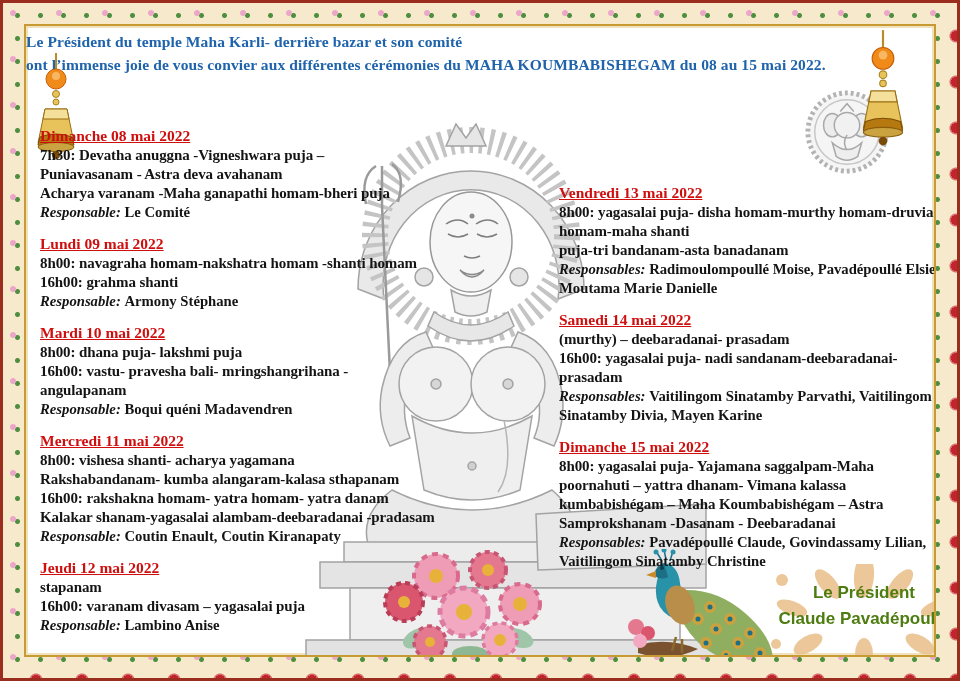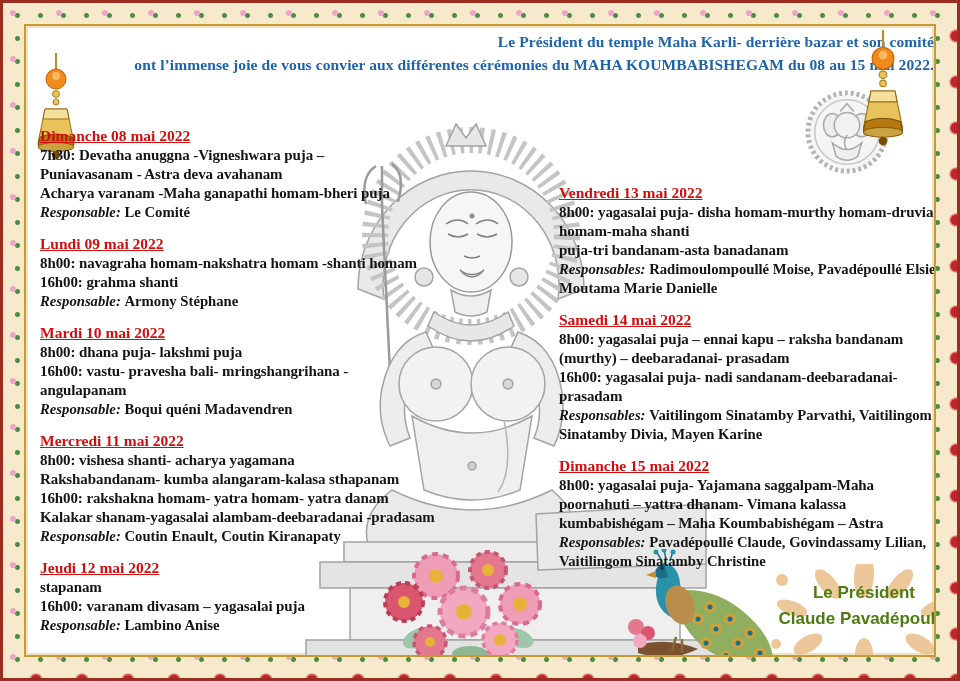--- a/index.html
+++ b/index.html
@@ -14,21 +14,21 @@
       radial-gradient(circle, #4d8f3f 0 2px, rgba(0,0,0,0) 3px);
     background-size:46px 46px,46px 46px,23px 23px;
     background-position:10px 10px,33px 33px,3px 1px;
     overflow:hidden;
   }
   .content{
     position:absolute;inset:21px;background:#ffffff;
     border:2px solid #c89a33;box-shadow:0 0 0 2px #efe2bd inset;
     overflow:hidden;
   }
-  .title-line{position:absolute;left:0;width:100%;text-align:right;
+  .title-line{position:absolute;left:0;width:100%;text-align:left;
     color:#1e63ab;font-weight:bold;font-size:15.5px;letter-spacing:.1px;}
   .title-1{top:7px;}
   .title-2{top:30px;}
   .col{position:absolute;z-index:5;margin-top:40px;}
   .col-left{left:14px;top:60px;width:428px;}
   .col-right{left:533px;top:117px;width:388px;}
   .section{margin-bottom:12px;}
   .day-heading{color:#cf0e0e;font-weight:bold;text-decoration:underline;
     font-size:15.5px;line-height:20px;}
   .body-line{color:#141414;font-weight:bold;font-size:15px;line-height:19px;
@@ -307,37 +307,37 @@
           </div>
     <div class="resp-line">
       <span class="resp-label">Responsables:</span>
       <span class="resp-names"> Radimoulompoullé  Moise, Pavadépoullé Elsie, Moutama  Marie  Danielle</span>
     </div>
   </div>
 
   <div class="section">
     <div class="day-heading">Samedi 14 mai  2022</div>
     <div class="day-lines">
-            <div class="body-line">8h00: yagasalai puja  – ennai  kapu  – raksha  bandanam</div>
             <div class="body-line">(murthy)  – deebaradanai-  prasadam</div>
             <div class="body-line">16h00: yagasalai puja-  nadi  sandanam-deebaradanai-</div>
             <div class="body-line">prasadam</div>
           </div>
     <div class="resp-line">
       <span class="resp-label">Responsables:</span>
       <span class="resp-names"> Vaitilingom  Sinatamby  Parvathi,  Vaitilingom Sinatamby  Divia, Mayen Karine</span>
     </div>
   </div>
 
   <div class="section">
     <div class="day-heading">Dimanche 15 mai  2022</div>
     <div class="day-lines">
             <div class="body-line">8h00: yagasalai puja-  Yajamana  saggalpam-Maha</div>
             <div class="body-line">poornahuti  – yattra  dhanam-  Vimana  kalassa</div>
             <div class="body-line">kumbabishégam  – Maha  Koumbabishégam   – Astra</div>
+            <div class="body-line">Samprokshanam  -Dasanam -  Deebaradanai</div>
           </div>
     <div class="resp-line">
       <span class="resp-label">Responsables:</span>
       <span class="resp-names"> Pavadépoullé  Claude,  Govindassamy  Lilian, Vaitilingom  Sinatamby  Christine</span>
     </div>
   </div>
 </div>
 
     <div class="sign-wrap">
       <svg class="sign-motif" width="192" height="97" viewBox="0 0 192 97">

